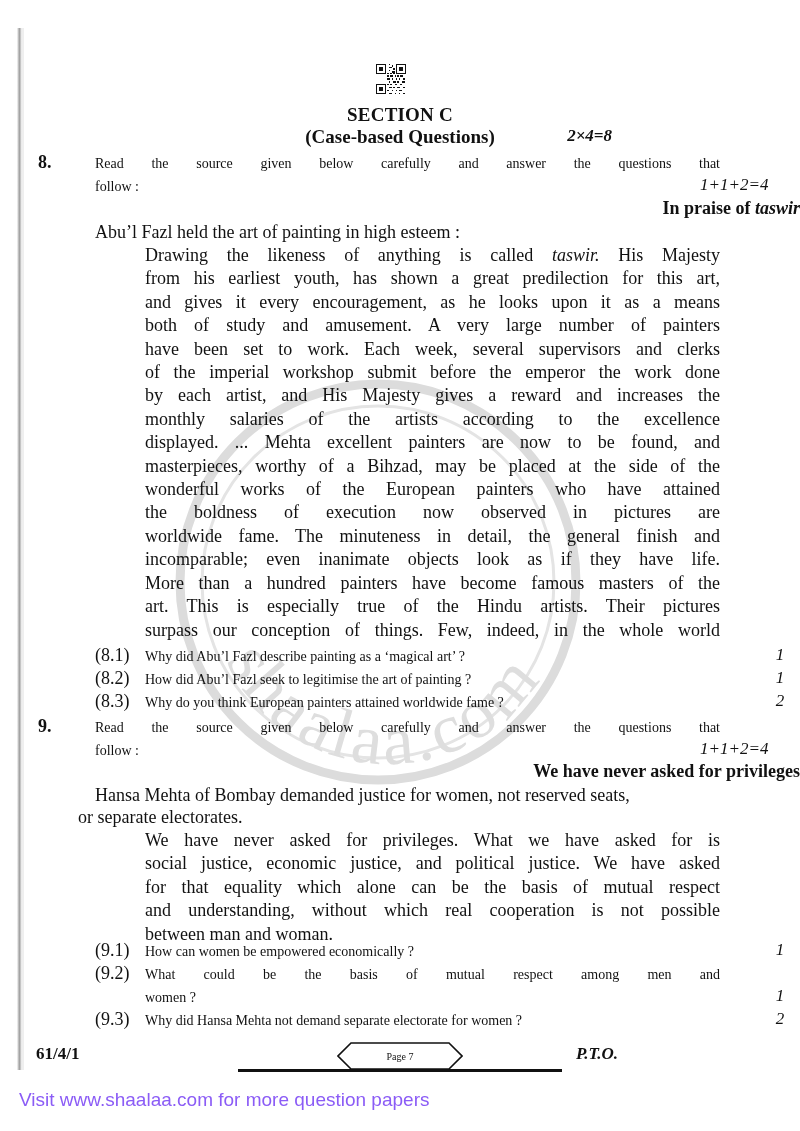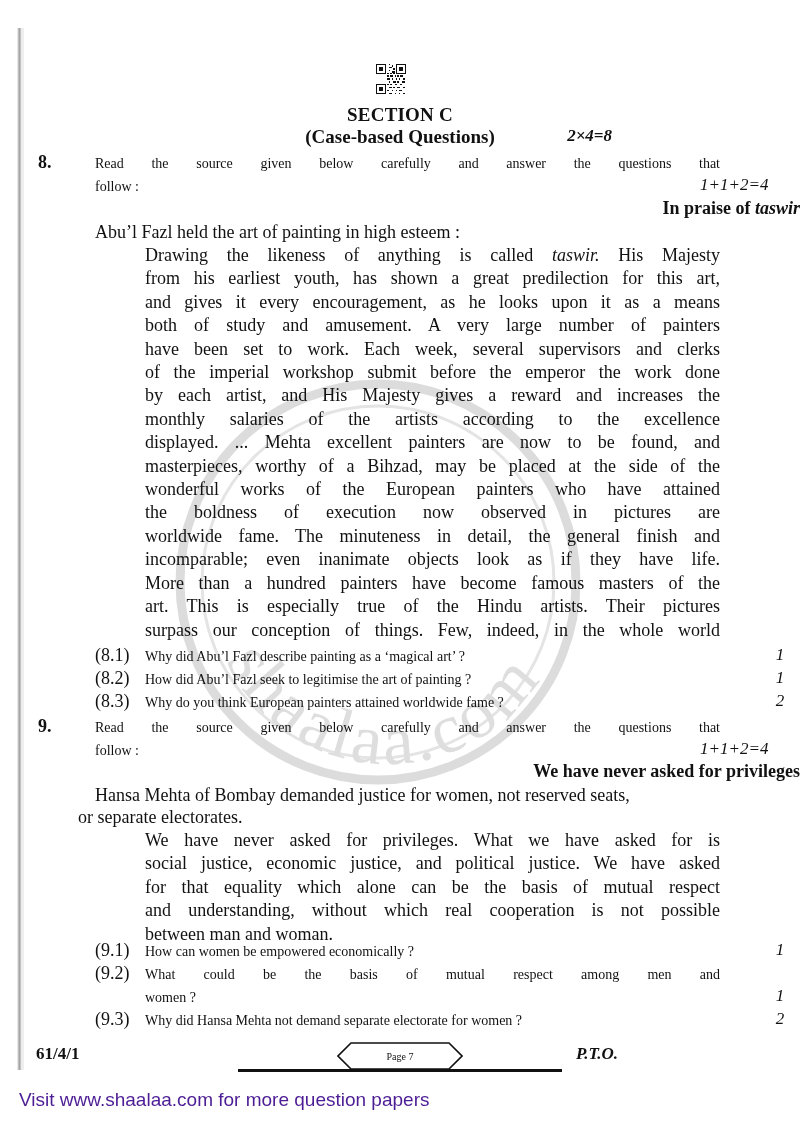--- a/index.html
+++ b/index.html
@@ -201,21 +201,21 @@
     justify-content: center;
     font-size: 10px;
   }
 
   .site-banner {
     position: absolute;
     left: 19px;
     top: 1089px;
     font-family: "Liberation Sans", "DejaVu Sans", sans-serif;
     font-size: 19px;
-    color: #4c1d95;
+    color: #8b5cf6;
   }
 </style>
 </head>
 <body>
 
 <div class="scan-edge"></div>
 <div class="scan-edge2"></div>
 
 <div class="watermark">
   <svg viewBox="0 0 420 420" xmlns="http://www.w3.org/2000/svg">

